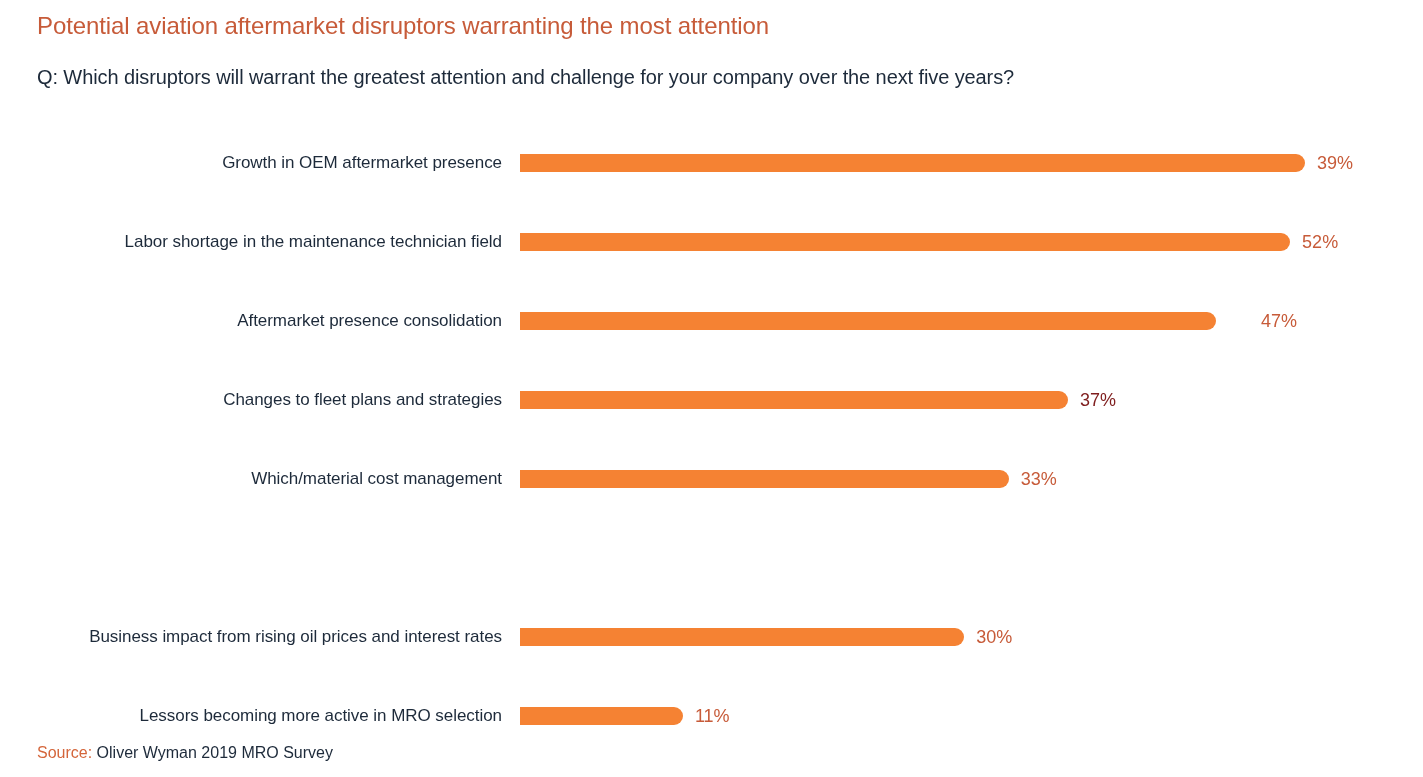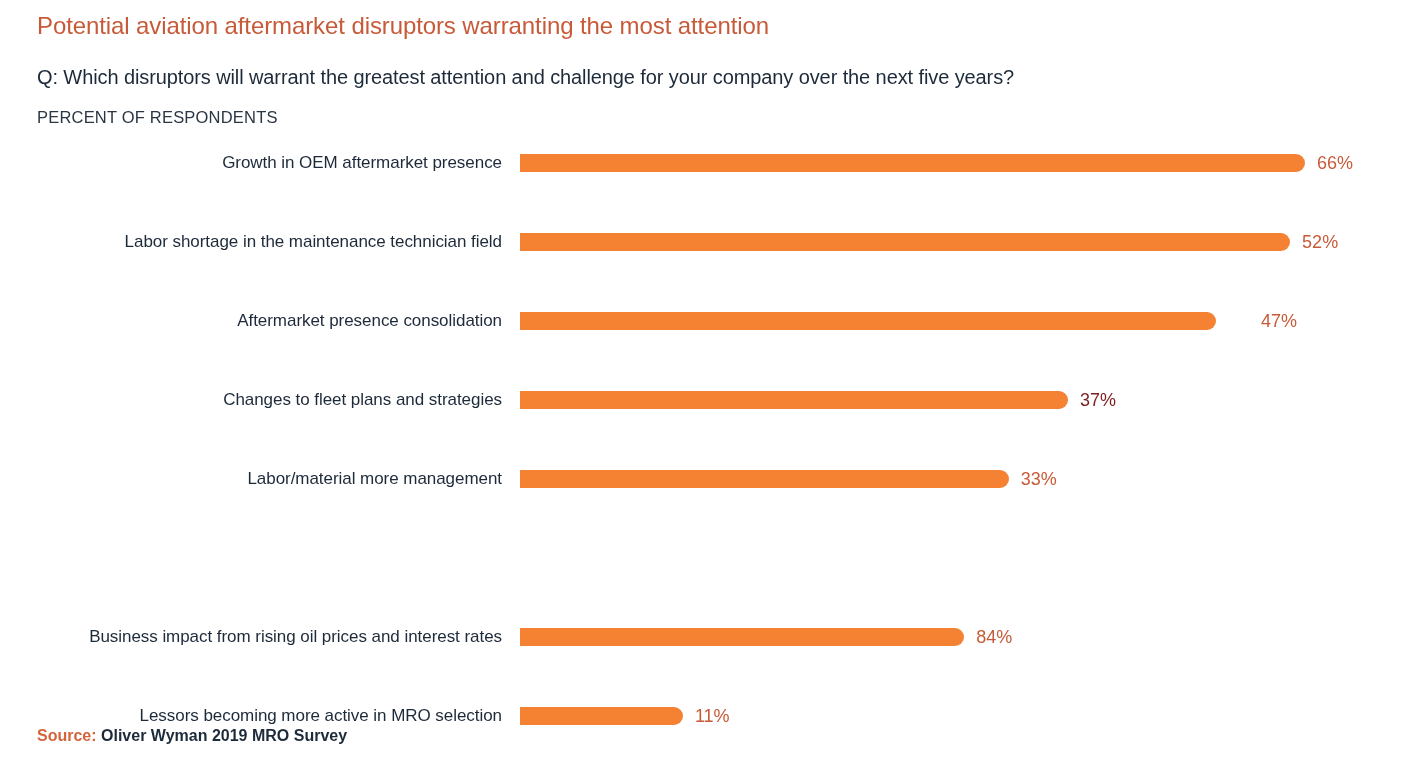--- a/index.html
+++ b/index.html
@@ -113,49 +113,47 @@
     font-size: 18px;
     font-weight: 400;
     color: #c75b39;
     white-space: nowrap;
   }
 
   
   .source-line {
     position: absolute;
     left: 37px;
-    top: 727px;
+    top: 744px;
     font-size: 16px;
     white-space: nowrap;
-    font-weight: bold;
   }
   .source-label {
     color: #d4653a;
   }
   .source-text {
     color: #1d2a3a;
   }
 </style>
 </head>
 <body>
 
 <div class="page">
 
   <div class="chart-title">Potential aviation aftermarket disruptors warranting the most attention</div>
 
   <div class="chart-question">Q: Which disruptors will warrant the greatest attention and challenge for your company over the next five years?</div>
 
-  <div class="chart-units">PERCENT OF RESPONDENTS</div>
 
   <div class="plot">
       <div class="bar-row" style="top: 11px; padding-left: 44px;">
         <div class="cat-label">Growth in OEM aftermarket presence</div>
         <div class="bar-track">
           <div class="bar-fill" style="width: 784.93px; background: rgb(245, 130, 51);"></div>
-          <div class="bar-value" style="left: 796.93px; color: rgb(199, 91, 57);">66%</div>
+          <div class="bar-value" style="left: 796.93px; color: rgb(199, 91, 57);">39%</div>
         </div>
       </div>
       <div class="bar-row" style="top: 90px;">
         <div class="cat-label">Labor shortage in the maintenance technician field</div>
         <div class="bar-track">
           <div class="bar-fill" style="width: 770.12px; background: rgb(245, 130, 51);"></div>
           <div class="bar-value" style="left: 782.12px; color: rgb(199, 91, 57);">52%</div>
         </div>
       </div>
       <div class="bar-row" style="top: 169px;">
@@ -166,31 +164,31 @@
         </div>
       </div>
       <div class="bar-row" style="top: 248px;">
         <div class="cat-label">Changes to fleet plans and strategies</div>
         <div class="bar-track">
           <div class="bar-fill" style="width: 547.97px; background: rgb(245, 130, 51);"></div>
           <div class="bar-value" style="left: 559.97px; color: #7f1d1d;">37%</div>
         </div>
       </div>
       <div class="bar-row" style="top: 327px;">
-        <div class="cat-label">Labor/material more management</div>
+        <div class="cat-label">Which/material cost management</div>
         <div class="bar-track">
           <div class="bar-fill" style="width: 488.73px; background: rgb(245, 130, 51);"></div>
           <div class="bar-value" style="left: 500.73px; color: rgb(199, 91, 57);">33%</div>
         </div>
       </div>
       <div class="bar-row" style="top: 485px;">
         <div class="cat-label">Business impact from rising oil prices and interest rates</div>
         <div class="bar-track">
           <div class="bar-fill" style="width: 444.3px; background: rgb(245, 130, 51);"></div>
-          <div class="bar-value" style="left: 456.3px; color: rgb(199, 91, 57);">84%</div>
+          <div class="bar-value" style="left: 456.3px; color: rgb(199, 91, 57);">30%</div>
         </div>
       </div>
       <div class="bar-row" style="top: 564px;">
         <div class="cat-label">Lessors becoming more active in MRO selection</div>
         <div class="bar-track">
           <div class="bar-fill" style="width: 162.91px; background: rgb(245, 130, 51);"></div>
           <div class="bar-value" style="left: 174.91px; color: rgb(199, 91, 57);">11%</div>
         </div>
       </div>
     </div>

